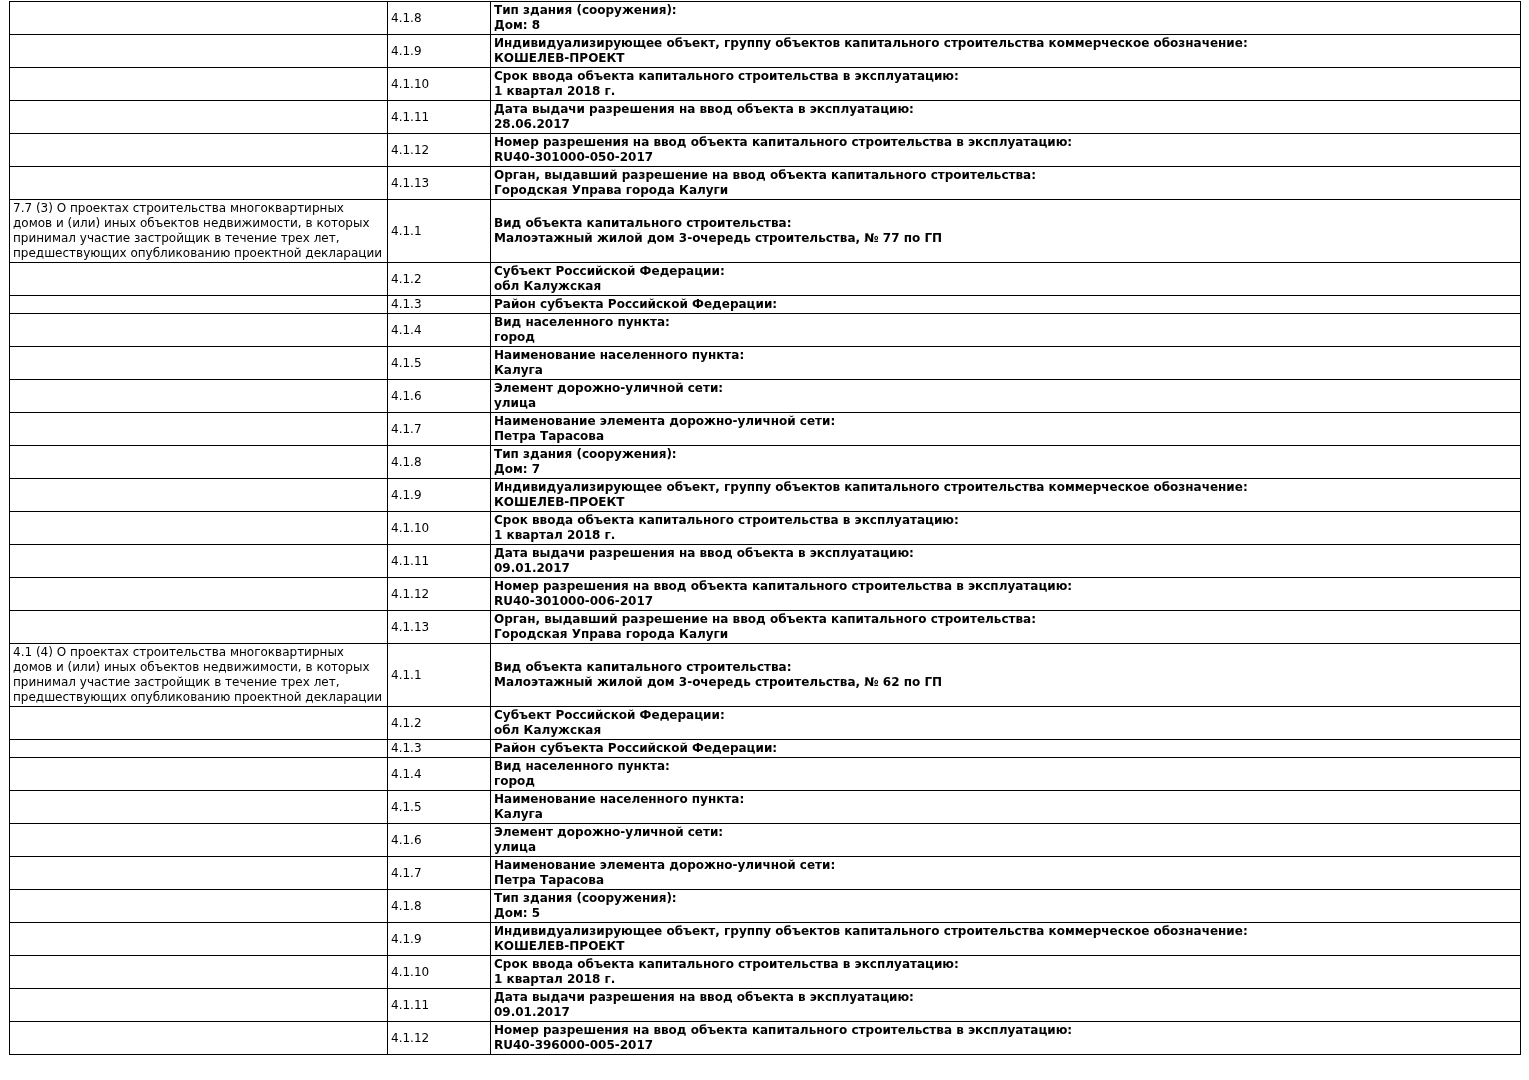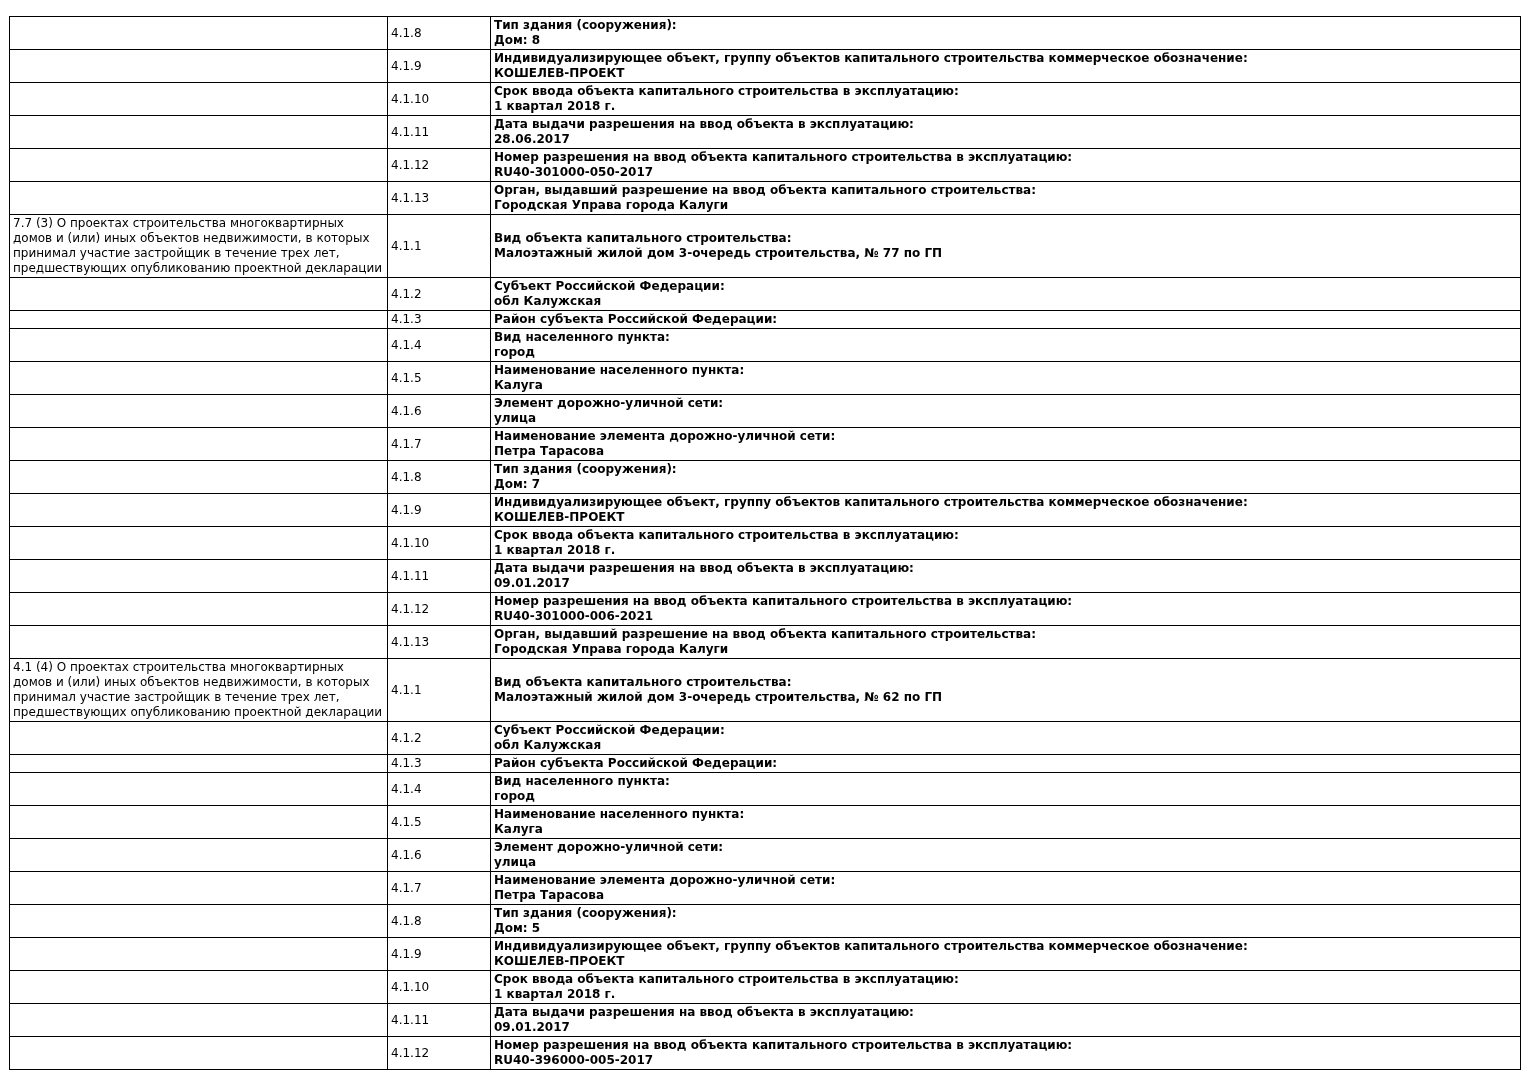--- a/index.html
+++ b/index.html
@@ -9,21 +9,21 @@
   }
   body {
     width: 1529px;
     min-height: 1080px;
     font-family: "DejaVu Sans", "Liberation Sans", sans-serif;
     font-size: 12px;
     color: #000000;
     -webkit-font-smoothing: antialiased;
   }
   .page {
-    padding: 16px 9px 0 9px;
+    padding: 1px 9px 0 9px;
   }
   table.decl-table {
     border-collapse: collapse;
     table-layout: fixed;
     width: 1511px;
   }
   table.decl-table td {
     border: 1px solid #000000;
     vertical-align: middle;
     padding: 1px 3px;
@@ -267,21 +267,21 @@
   </tr>
         <tr>
     <td class="c1">
       <span class="section-text"></span>
     </td>
     <td class="c2">
       <span>4.1.12</span>
     </td>
     <td class="c3">
       <div class="label">Номер разрешения на ввод объекта капитального строительства в эксплуатацию:</div>
-      <div class="value-line"><span class="prefix"></span><span class="val">RU40-301000-006-2021</span></div>
+      <div class="value-line"><span class="prefix"></span><span class="val">RU40-301000-006-2017</span></div>
     </td>
   </tr>
         <tr>
     <td class="c1">
       <span class="section-text"></span>
     </td>
     <td class="c2">
       <span>4.1.13</span>
     </td>
     <td class="c3">

